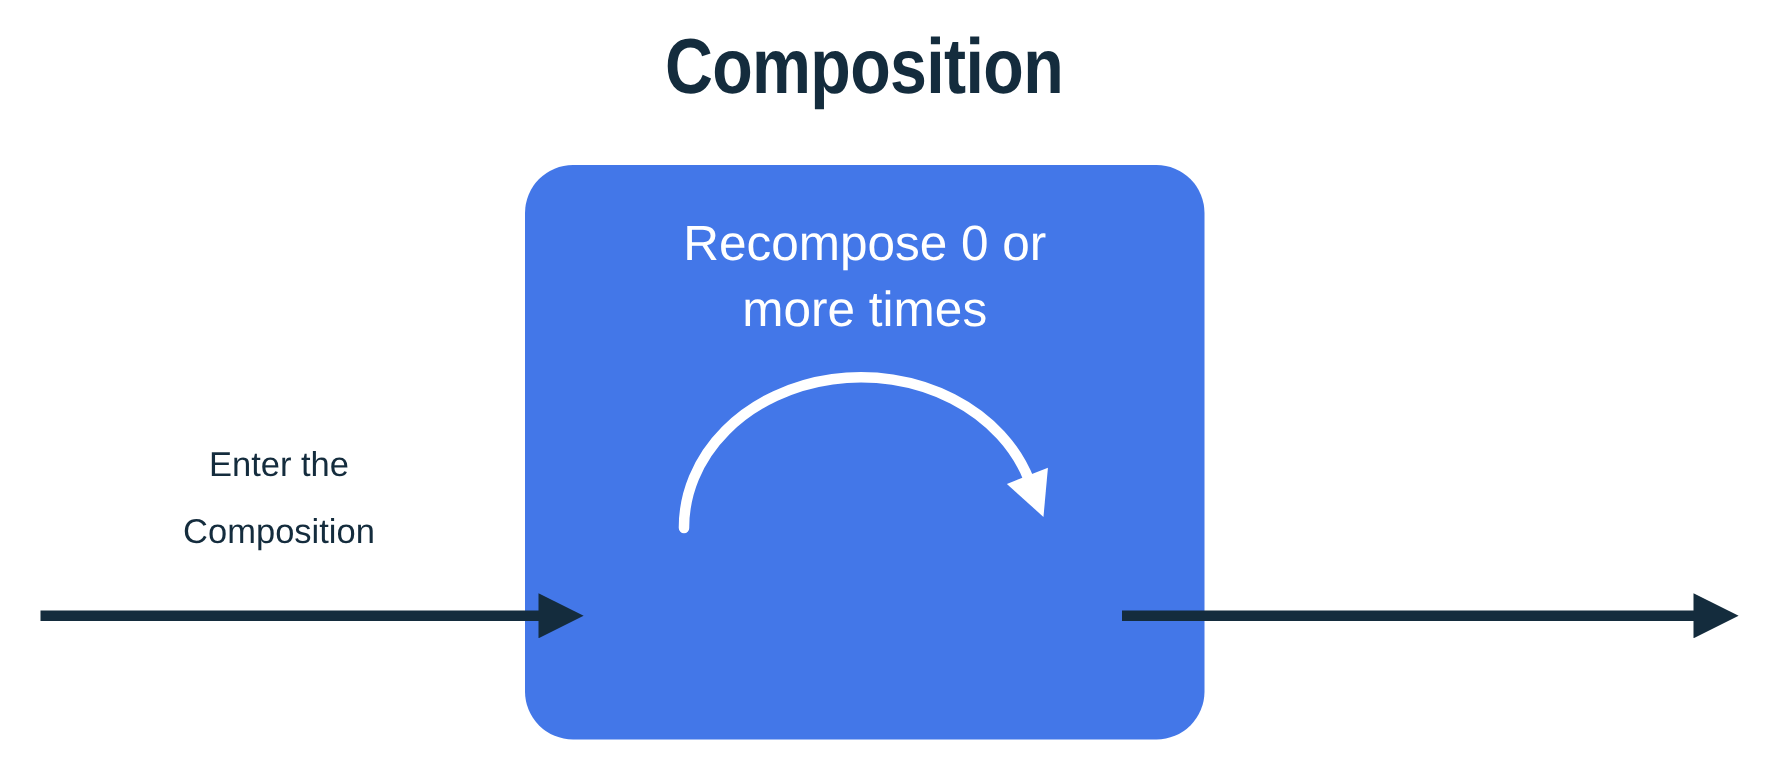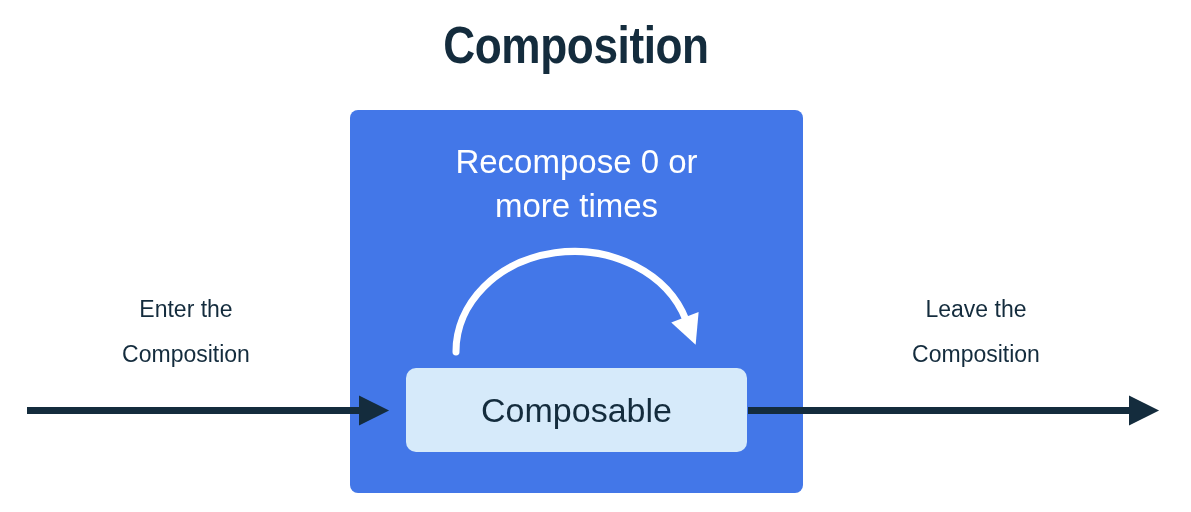--- a/index.html
+++ b/index.html
@@ -29,21 +29,21 @@
     line-height: 58px;
     color: var(--ink);
     white-space: nowrap;
     letter-spacing: -0.5px;
   }
   .composition-box {
     position: absolute;
     left: 350px; top: 110px;
     width: 453px; height: 383px;
     background: var(--box-blue);
-    border-radius: 8px;
+    border-radius: 32px;
     z-index: 1;
   }
   .recompose-label {
     position: absolute;
     left: 50%; top: 30px;
     transform: translateX(-50%);
     width: 295px;
     text-align: center;
     font-size: 33px;
     line-height: 44px;
@@ -93,27 +93,23 @@
 <body>
 
 <div class="canvas">
 
   <div class="title">Composition</div>
 
   <div class="composition-box">
     <div class="recompose-label">Recompose 0 or more times</div>
   </div>
 
-  <div class="composable-box">
-    <span class="composable-label">Composable</span>
-  </div>
 
   <div class="side-label enter">Enter the Composition</div>
 
-  <div class="side-label leave">Leave the Composition</div>
 
   <svg class="arrow-layer" viewBox="0 0 1191 512">
     <defs>
       <marker id="headDark" viewBox="0 0 10 10" refX="1" refY="5" markerWidth="5.3" markerHeight="4.3" orient="auto">
         <path d="M0,0 L10,5 L0,10 z" class="arrow-head-dark"></path>
       </marker>
       <marker id="headWhite" viewBox="0 0 10 10" refX="1" refY="5" markerWidth="4.6" markerHeight="4.2" orient="auto">
         <path d="M0,0 L10,5 L0,10 z" class="arrow-head-white"></path>
       </marker>
     </defs>

